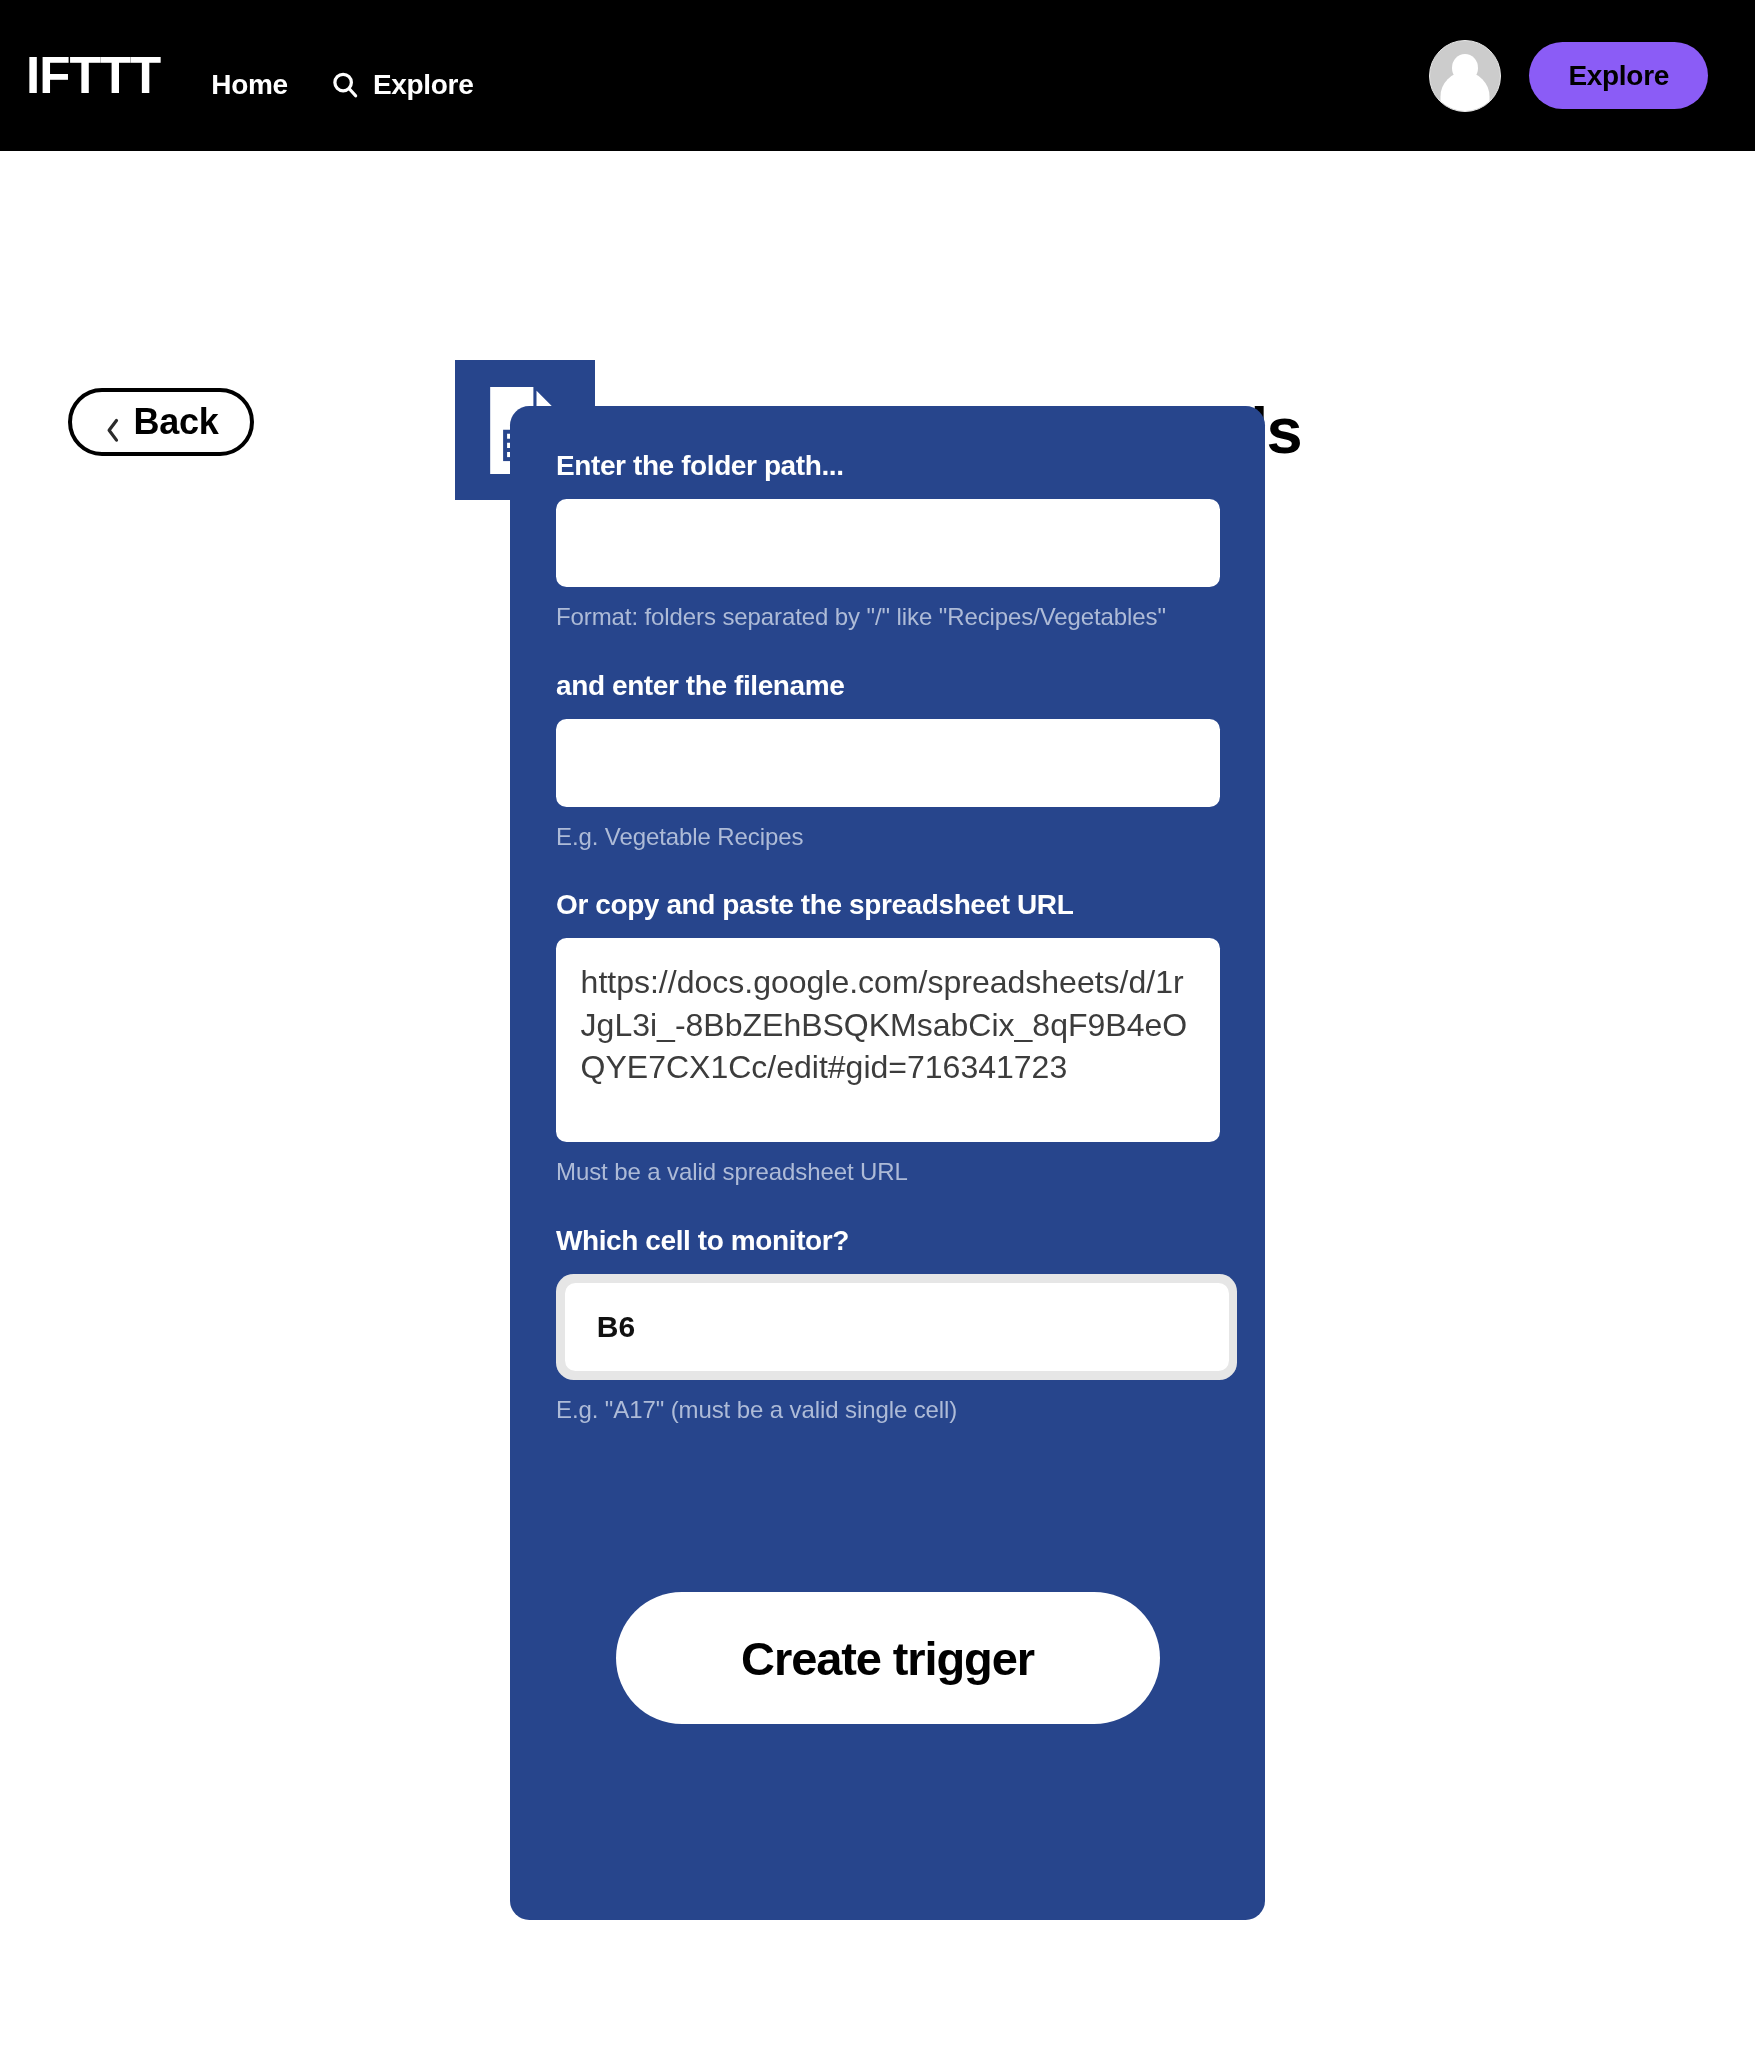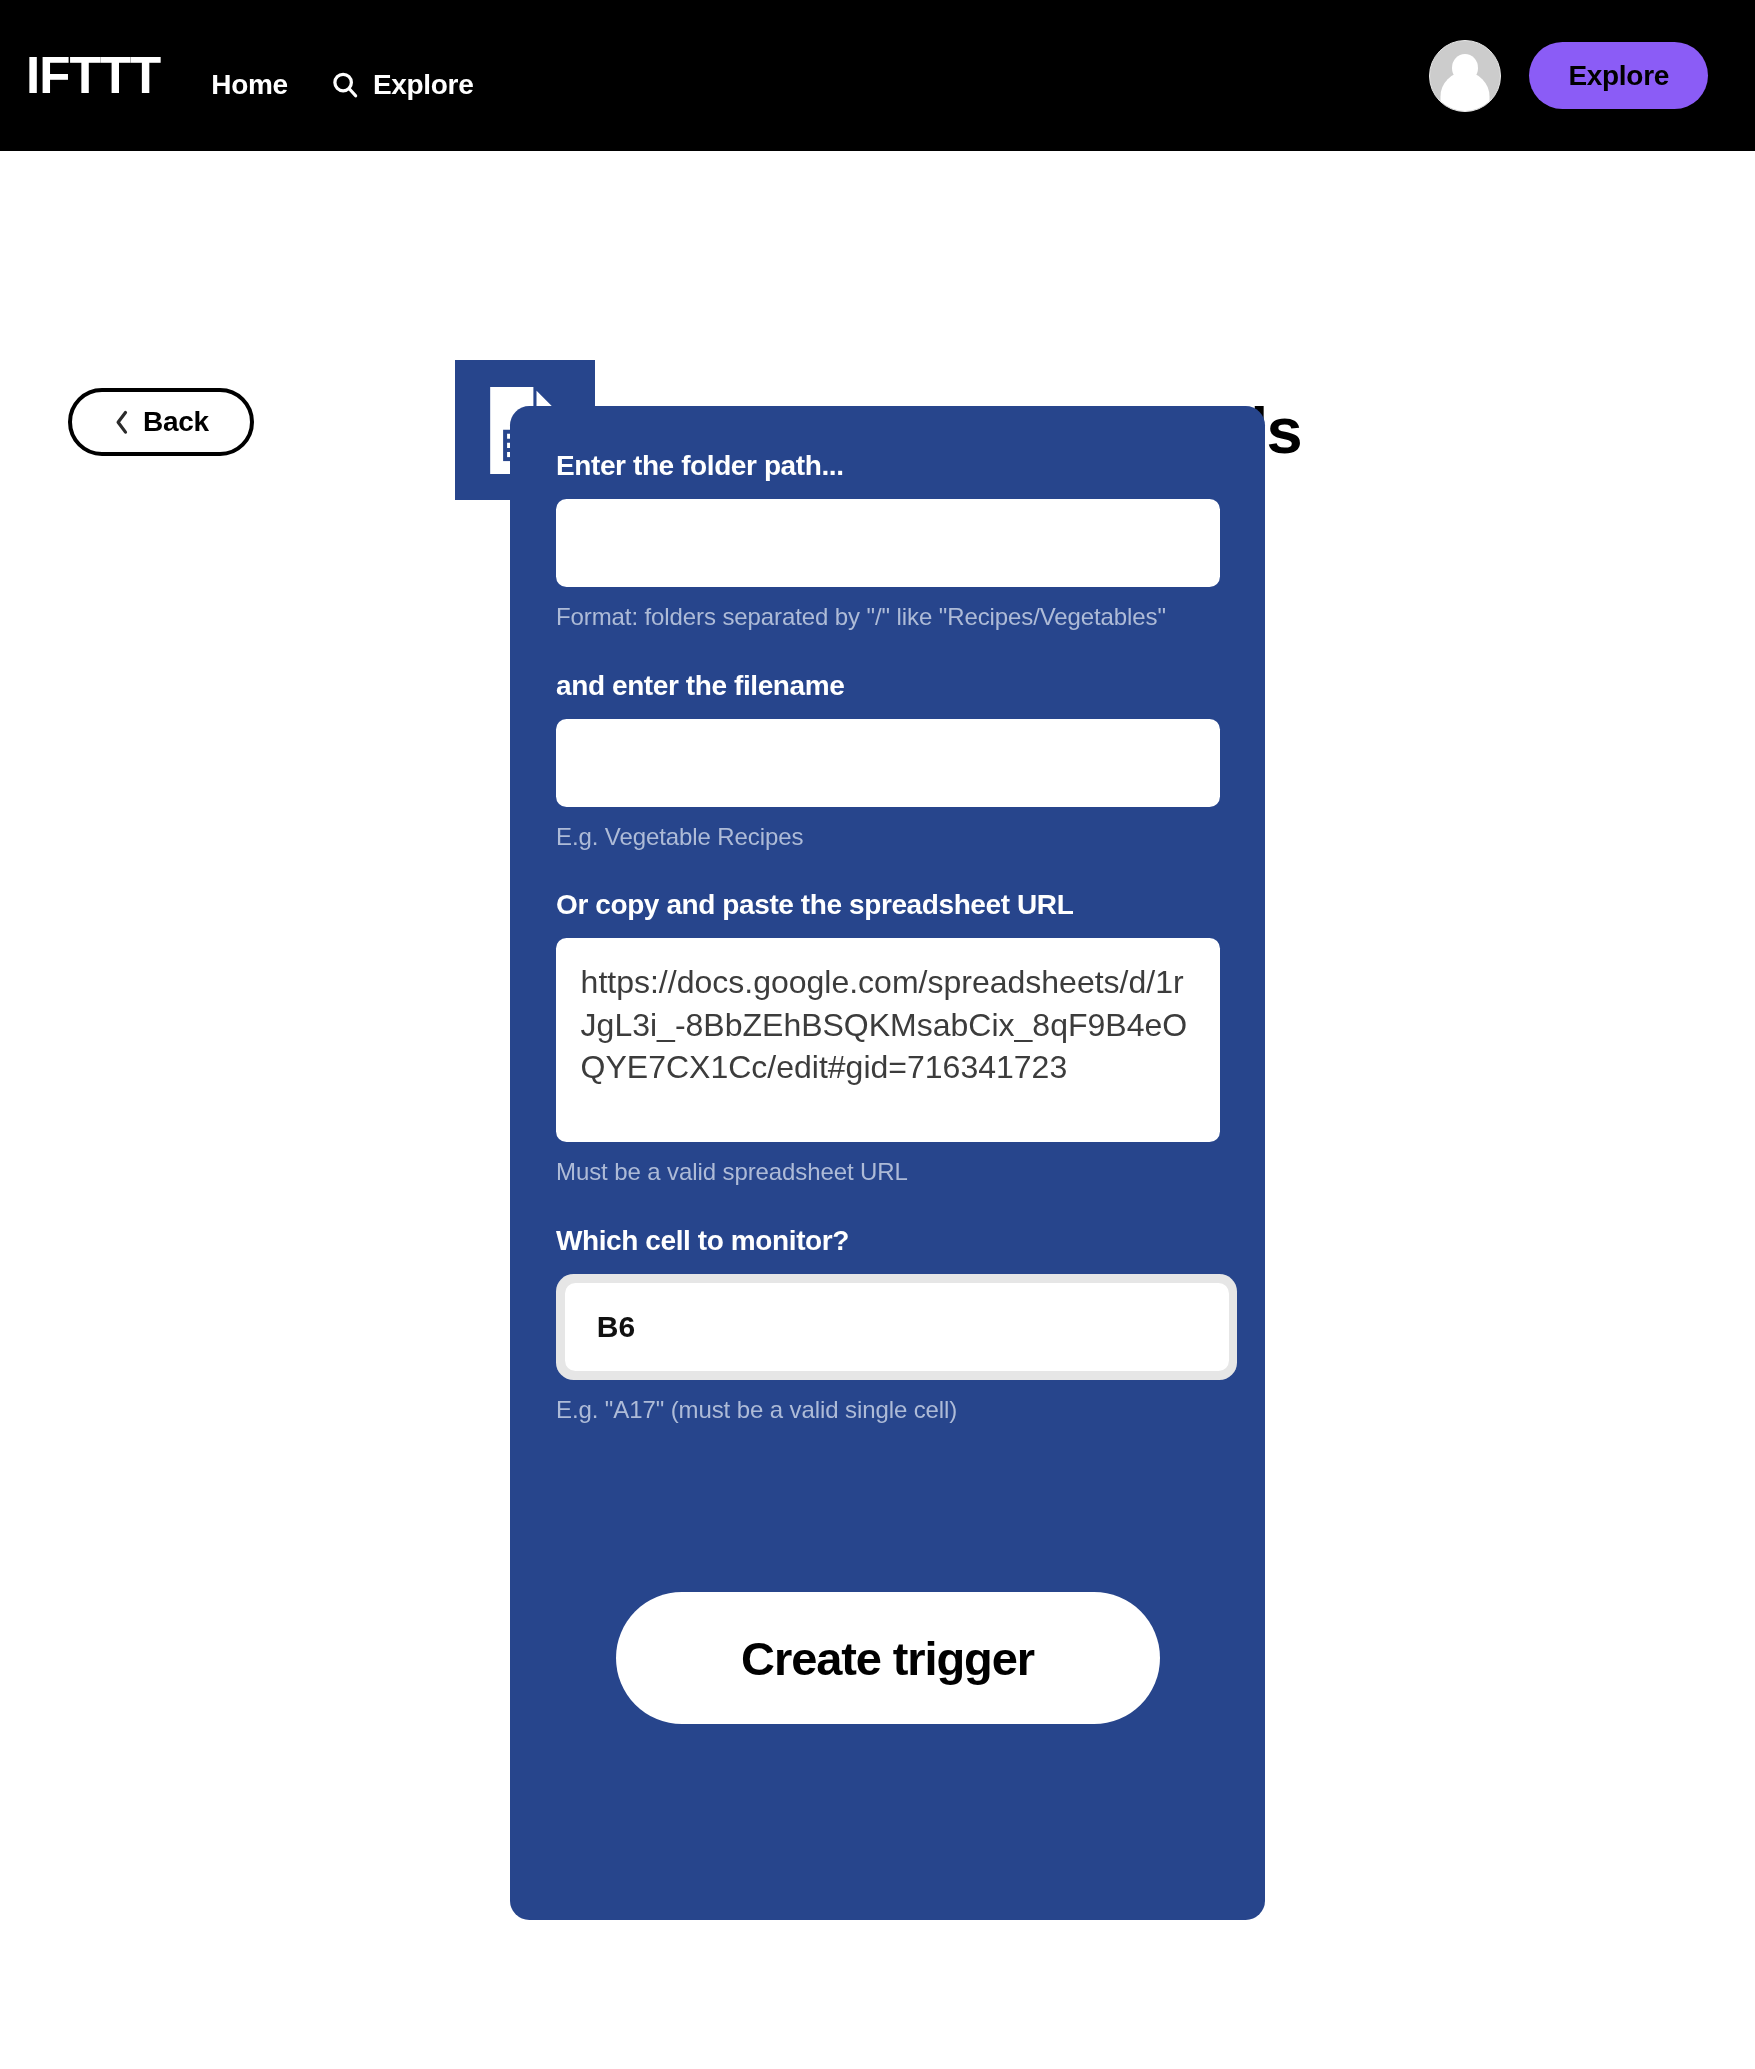--- a/index.html
+++ b/index.html
@@ -126,21 +126,21 @@
     top: 237px;
     display: flex;
     align-items: center;
     justify-content: center;
     gap: 12.3px;
     width: 186px;
     height: 68px;
     border: 4.4px solid #000000;
     border-radius: 39px;
     background: #ffffff;
-    font-size: 28px;
+    font-size: 36px;
     font-weight: 700;
     color: #000000;
     letter-spacing: -0.3px;
     cursor: pointer;
   }
   .chev { width: 17.6px; height: 24.6px; display: inline-block; }
 
   .title-wrap {
     position: absolute;
     left: 0;

